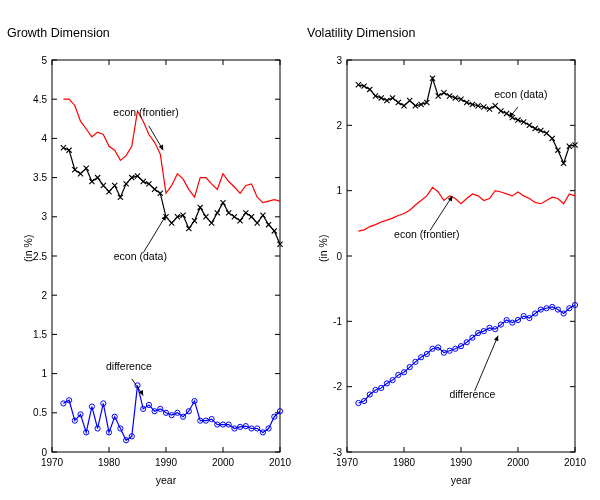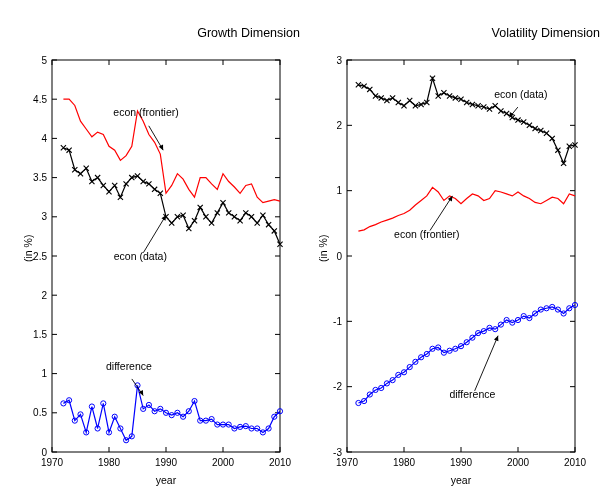--- a/index.html
+++ b/index.html
@@ -23,23 +23,23 @@
     top: 0;
     width: 300px;
     height: 500px;
   }
   .panel-left  { left: 0; }
   .panel-right { left: 300px; }
 
   .plot-title {
     position: absolute;
     top: 26px;
-    left: 0;
+    left: 7px;
     width: 300px;
-    text-align: right;
+    text-align: left;
     font-size: 12.5px;
     color: #000;
   }
   .axis-svg {
     position: absolute;
     top: 0;
     left: 0;
     width: 300px;
     height: 500px;
   }

